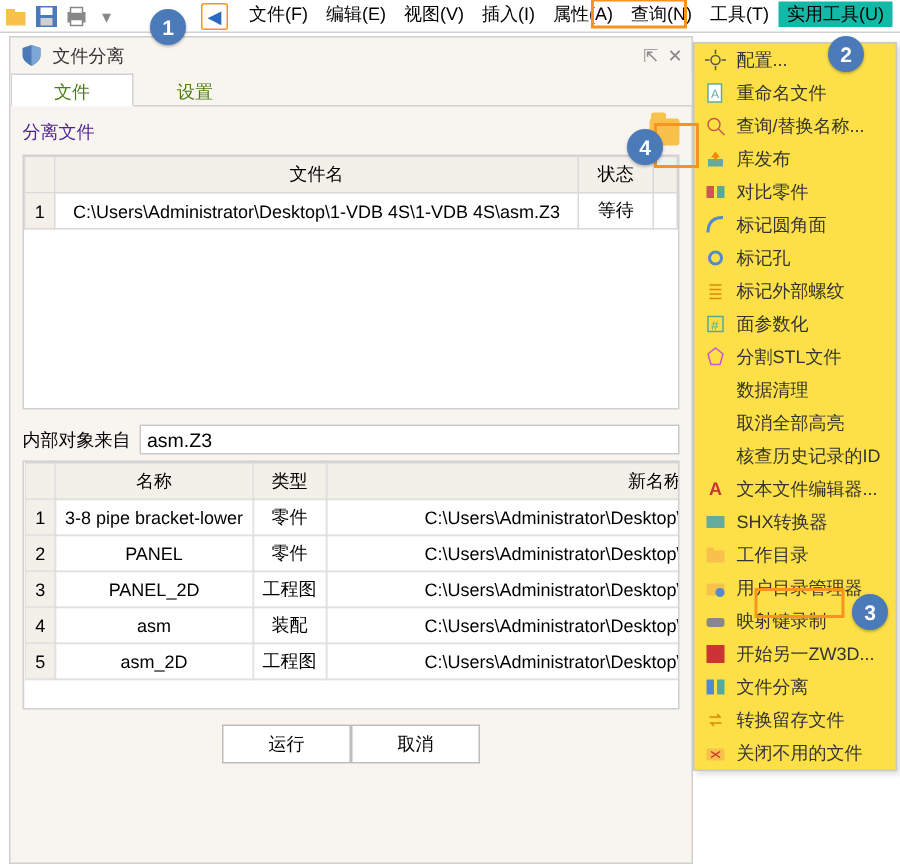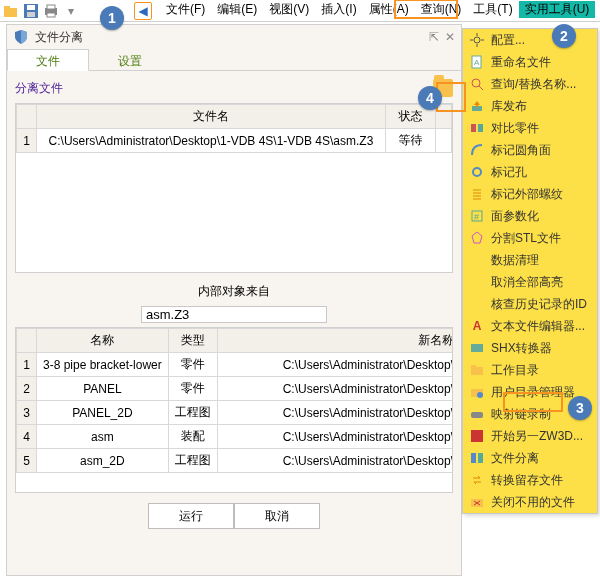--- a/index.html
+++ b/index.html
@@ -173,21 +173,20 @@
     height: 170px;
     background: #fff;
     border: 1px solid #d0d0d0;
     overflow: hidden;
   }
   .lower-label {
     display: flex;
     align-items: center;
     gap: 6px;
     margin: 10px 0 4px;
-    flex-direction: column;
   }
   .lower-label input {
     flex: 1;
     height: 20px;
     border: 1px solid #c8c8c8;
     background: #fff;
     padding: 0 4px;
     font-size: 13px;
   }
   .lower-grid-wrap {

